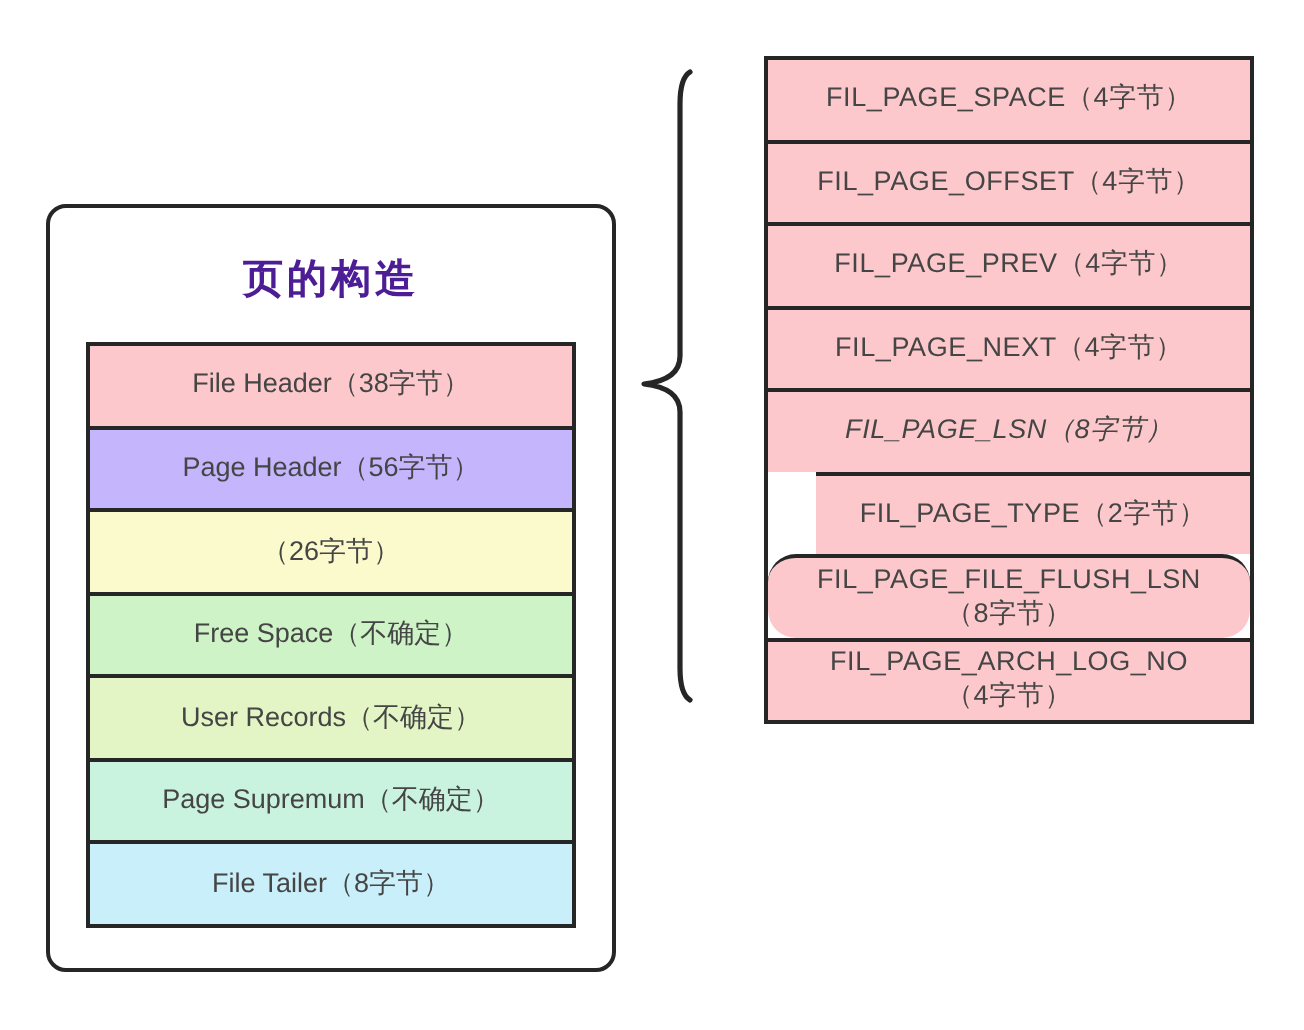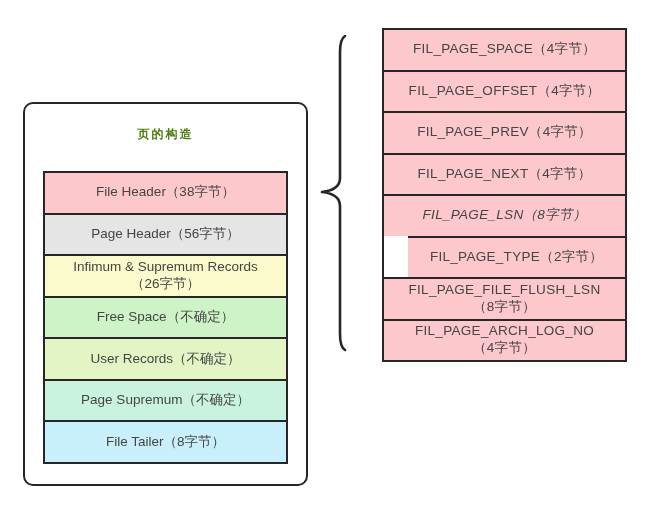--- a/index.html
+++ b/index.html
@@ -25,24 +25,24 @@
     width:285px;height:384px;
     background:#fff;
     border:2.5px solid var(--border);
     border-radius:10px;
     box-sizing:border-box;
   }
   .left-title{
     position:absolute;
     left:0;top:22px;width:100%;
     text-align:center;
-    font-size:12px;
+    font-size:20px;
     font-weight:bold;
     letter-spacing:2px;
-    color:#4d7c0f;
+    color:#4c1d95;
   }
   .stack{
     position:absolute;
     left:18px;top:67px;
     width:245px;height:293px;
     border:2.5px solid var(--border);
     box-sizing:border-box;
     display:flex;
     flex-direction:column;
   }
@@ -94,26 +94,25 @@
 <div class="canvas">
 
   <div class="left-box">
     <div class="left-title">页的构造</div>
 
     <div class="stack">
       <div class="row" style="background: rgb(252, 200, 203);">
         <span class="l1">File Header（38字节）</span>
 
       </div>
-      <div class="row" style="background: #e5e5e5;">
+      <div class="row" style="background: #c4b5fd;">
         <span class="l1">Page Header（56字节）</span>
 
       </div>
       <div class="row" style="background: rgb(250, 250, 204);">
-        <span class="l1">Infimum &amp; Supremum Records</span>
         <span class="l2">（26字节）</span>
       </div>
       <div class="row" style="background: rgb(205, 243, 198);">
         <span class="l1">Free Space（不确定）</span>
 
       </div>
       <div class="row" style="background: rgb(227, 245, 197);">
         <span class="l1">User Records（不确定）</span>
 
       </div>
@@ -150,21 +149,21 @@
 
     </div>
     <div class="row" style="background: rgb(252, 200, 203); font-style: italic;">
       <span class="l1">FIL_PAGE_LSN（8字节）</span>
 
     </div>
     <div class="row" style="background: rgb(252, 200, 203); margin-left: 24px;">
       <span class="l1">FIL_PAGE_TYPE（2字节）</span>
 
     </div>
-    <div class="row" style="background: rgb(252, 200, 203);">
+    <div class="row" style="background: rgb(252, 200, 203); border-radius: 14px;">
       <span class="l1">FIL_PAGE_FILE_FLUSH_LSN</span>
       <span class="l2">（8字节）</span>
     </div>
     <div class="row" style="background: rgb(252, 200, 203);">
       <span class="l1">FIL_PAGE_ARCH_LOG_NO</span>
       <span class="l2">（4字节）</span>
     </div>
   </div>
 
 </div>

